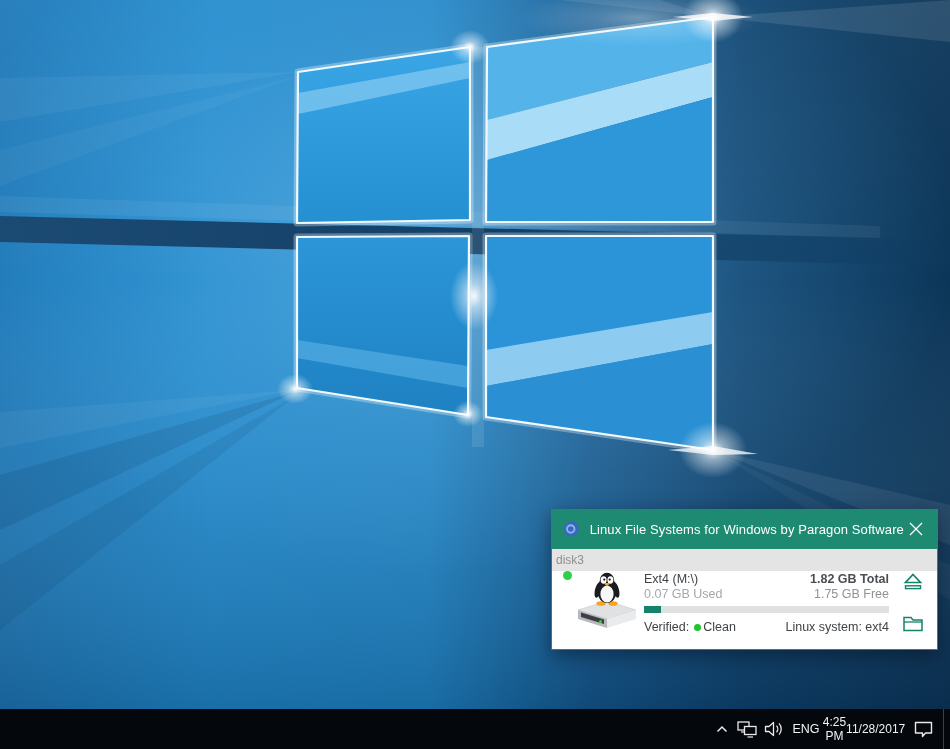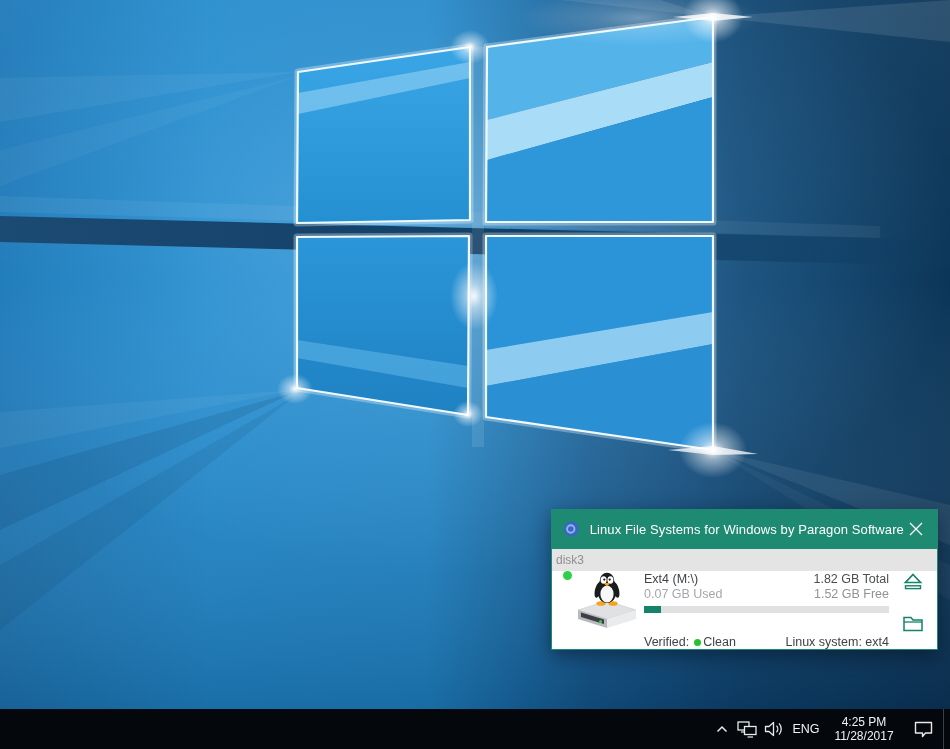--- a/index.html
+++ b/index.html
@@ -25,45 +25,45 @@
   .popup-body { height:79px; background:#fff; display:flex; align-items:flex-start;
     border:1px solid #1d8a71; border-top:none; }
   .status-dot { width:9px; height:9px; border-radius:50%; background:#2ed04b;
     margin-left:11px; flex:0 0 auto; }
   .disk-art { flex:0 0 auto; margin-left:2px; }
   .vol-main { flex:1; margin:0 10px 0 4px; }
   .vol-row { display:flex; justify-content:space-between; align-items:flex-start; }
   .vol-left .l1 { color:#3f4347; font-size:12.5px; line-height:16px; }
   .vol-left .l2 { color:#a4a7aa; font-size:12.5px; line-height:15px; }
   .vol-right { text-align:right; }
-  .vol-right .l1 { color:#4a4e52; font-size:12.5px; line-height:16px; }
+  .vol-right .l1 { color:#4a4e52; font-size:12.5px; line-height:16px;font-weight:bold; }
   .vol-right .l2 { color:#8f9396; font-size:12.5px; line-height:15px; }
   .vol-bar { margin-top:4px; height:7px; background:#dfe1e3; position:relative; }
   .vol-bar-fill { position:absolute; left:0; top:0; bottom:0; width:7%; background:#15826a; }
-  .vol-row2 { margin-top:22px; display:flex; justify-content:space-between;
+  .vol-row2 { margin-top:7px; display:flex; justify-content:space-between;
     font-size:12.5px; color:#3f4347; align-items:center; }
   .verified { display:flex; align-items:center; gap:1px; }
   .verified .vdot { width:7px; height:7px; border-radius:50%; background:#23c32d;
     display:inline-block; margin:0 1px 0 4px; }
   .vol-icons { flex:0 0 auto; width:28px; margin-right:10px; height:62px;
     display:flex; flex-direction:column; justify-content:space-between;
     align-items:center; padding:1px 0; }
   .icon-btn { cursor:pointer; display:flex; }
 
   
   .taskbar { position:absolute; left:0; bottom:0; width:950px; height:40px;
     background:#04070b; display:flex; align-items:center; justify-content:flex-end; }
   .tray { display:flex; align-items:center; height:100%; }
   .tray-btn { height:100%; display:flex; align-items:center; justify-content:center;
     cursor:pointer; }
   .tray-chevron { width:24px; }
   .tray-net { width:26px; }
   .tray-vol { width:27px; }
   .tray-lang { width:38px; color:#f2f2f2; font-size:12.5px; }
-  .tray-clock { width:78px; flex-direction:column; color:#f2f2f2; font-size:12px;
+  .tray-clock { width:78px; color:#f2f2f2; font-size:12px;
     line-height:14px; text-align:center; }
   .tray-action { width:40px; }
   .show-desktop { width:7px; height:100%; border-left:1px solid #3a4048; cursor:pointer; }
 </style>
 </head>
 <body>
 
 <div class="stage">
 
   <svg class="wallpaper" viewBox="0 0 950 709" preserveAspectRatio="none">
@@ -210,21 +210,21 @@
       </svg>
 
       <div class="vol-main">
         <div class="vol-row">
           <div class="vol-left">
             <div class="l1">Ext4 (M:\)</div>
             <div class="l2">0.07 GB Used</div>
           </div>
           <div class="vol-right">
             <div class="l1">1.82 GB Total</div>
-            <div class="l2">1.52 GB Free</div>
+            <div class="l2">1.75 GB Free</div>
           </div>
         </div>
         <div class="vol-bar">
           <div class="vol-bar-fill" style="width: 7%;"></div>
         </div>
         <div class="vol-row2">
           <span class="verified">
             <span>Verified:</span>
             <span class="vdot"></span>
             <span>Clean</span>

